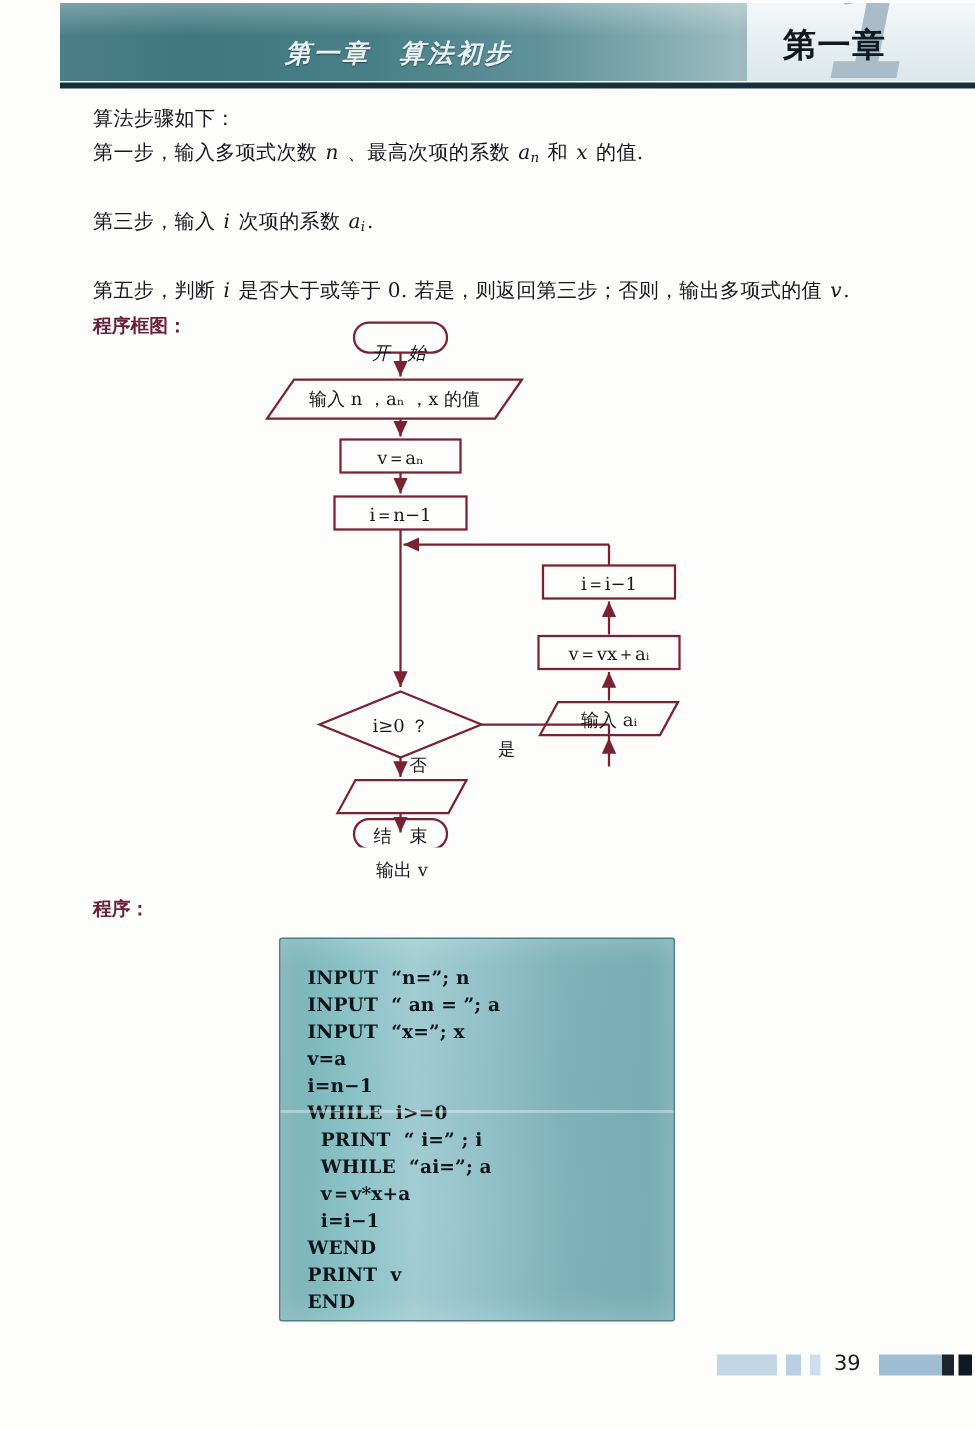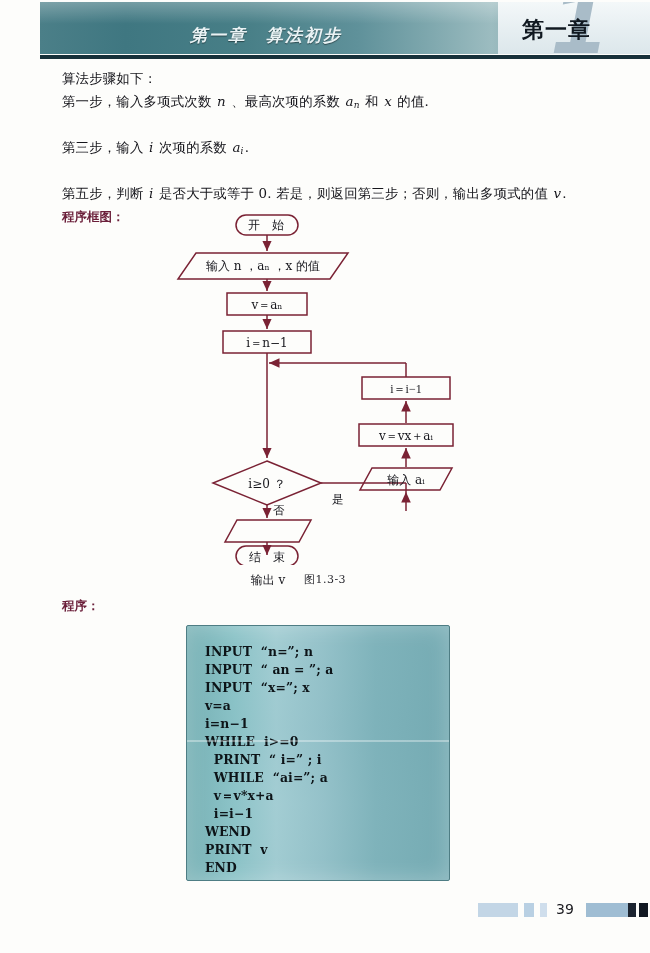--- a/index.html
+++ b/index.html
@@ -265,36 +265,35 @@
         <path d="M237,315 L311,315 L299,337 L225,337 Z"></path>
         <line x1="267" y1="337" x2="267" y2="350" marker-end="url(#ah)"></line>
 
         <rect x="236" y="329" width="62" height="0" opacity="0"></rect>
       </g>
       <g stroke="#7a2234" stroke-width="1.5" fill="none">
         <rect x="236" y="341" width="62" height="20" rx="10" ry="10"></rect>
       </g>
     </svg>
 
-    <div class="fc-label" style="left:236px; top:12px;  width:60px;">开　始</div>
+    <div class="fc-label" style="left:236px; top:22px;  width:60px;font-style:italic;">开　始</div>
     <div class="fc-label" style="left:178px; top:53px;  width:170px;">输入 n ，aₙ ，x 的值</div>
     <div class="fc-label" style="left:227px; top:92px;  width:80px;">v＝aₙ</div>
     <div class="fc-label" style="left:223px; top:130px; width:88px;">i＝n−1</div>
-    <div class="fc-label" style="left:362px; top:176px; width:88px;font-family:Liberation Serif, serif;">i＝i−1</div>
+    <div class="fc-label" style="left:362px; top:176px; width:88px;">i＝i−1</div>
     <div class="fc-label" style="left:359px; top:223px; width:94px;">v＝vx＋aᵢ</div>
     <div class="fc-label" style="left:360px; top:267px; width:92px;">输入 aᵢ</div>
     <div class="fc-label" style="left:213px; top:271px; width:108px;">i≥0 ？</div>
     <div class="fc-label" style="left:225px; top:319px; width:86px;margin-top:48px;">输出 v</div>
     <div class="fc-label" style="left:236px; top:344px; width:62px;">结　束</div>
 
     <div class="fc-note" style="left:332px; top:287px;">是</div>
     <div class="fc-note" style="left:273px; top:298px;">否</div>
   </div>
 
-  <div class="fig-caption">图1.3-3</div>
 
   <div class="section-label" style="top:598px">程序：</div>
 
   <div id="code-card">
     <div class="code-line" style="top:18px">INPUT  “n=”; n</div>
     <div class="code-line" style="top:36px">INPUT  “ an = ”; a</div>
     <div class="code-line" style="top:54px">INPUT  “x=”; x</div>
     <div class="code-line" style="top:72px">v=a</div>
     <div class="code-line" style="top:90px">i=n−1</div>
     <div class="code-line" style="top:108px">WHILE  i&gt;=0</div>

